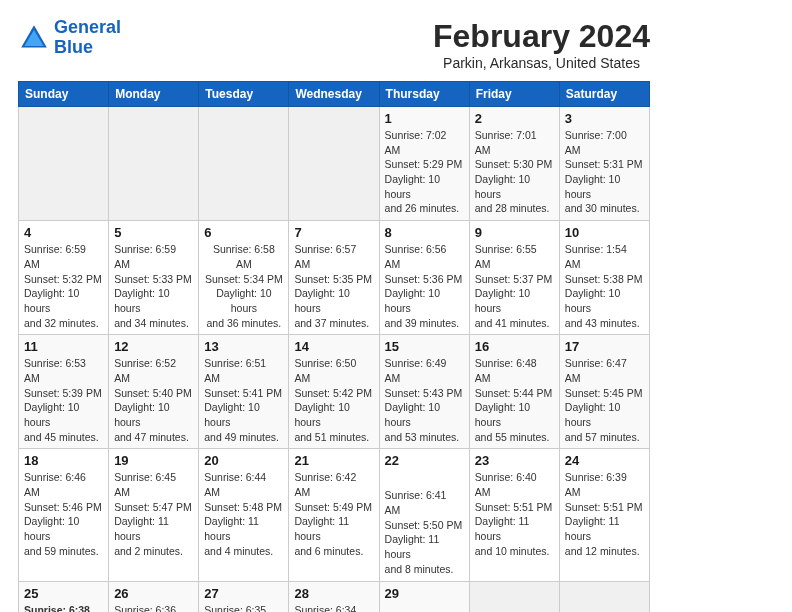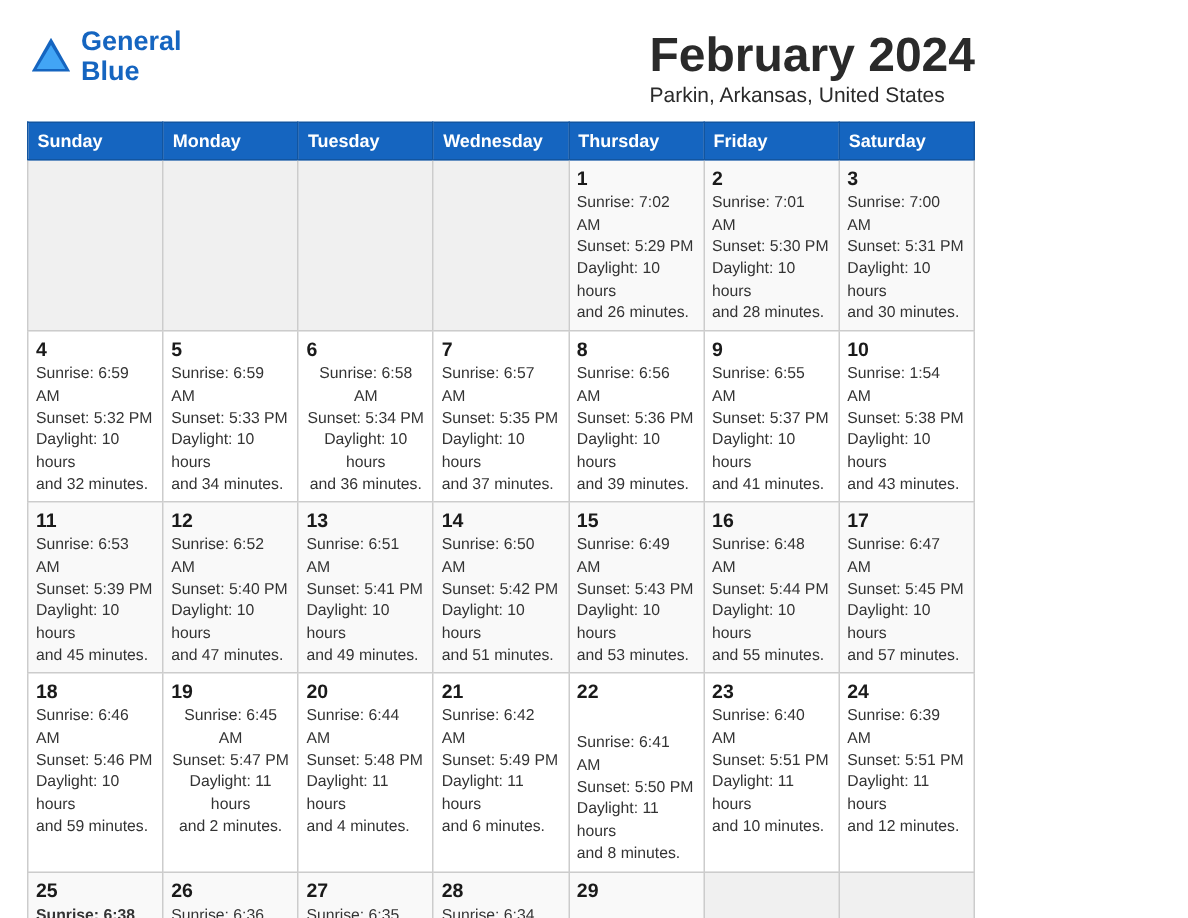--- a/index.html
+++ b/index.html
@@ -34,21 +34,21 @@
     }
     .logo-text span {
       color: #1565c0;
       font-weight: bold;
     }
     .logo-icon {
       width: 32px;
       height: 32px;
     }
     .title-block {
-      text-align: left;
+      text-align: center;
     }
     .main-title {
       font-size: 32px;
       font-weight: bold;
       color: #2a2a2a;
     }
     .subtitle {
       font-size: 14px;
       color: #2a2a2a;
     }
@@ -261,21 +261,21 @@
         <tr>
           <td>
             <span class="cell-day">18</span>
             <div class="cell-info" style="white-space: pre-line;">Sunrise: 6:46 AM
 Sunset: 5:46 PM
 Daylight: 10 hours
 and 59 minutes.</div>
           </td>
           <td>
             <span class="cell-day">19</span>
-            <div class="cell-info" style="white-space: pre-line; text-align: center;">Sunrise: 6:45 AM
+            <div class="cell-info" style="white-space: pre-line;">Sunrise: 6:45 AM
 Sunset: 5:47 PM
 Daylight: 11 hours
 and 2 minutes.</div>
           </td>
           <td>
             <span class="cell-day">20</span>
             <div class="cell-info" style="white-space: pre-line;">Sunrise: 6:44 AM
 Sunset: 5:48 PM
 Daylight: 11 hours
 and 4 minutes.</div>

